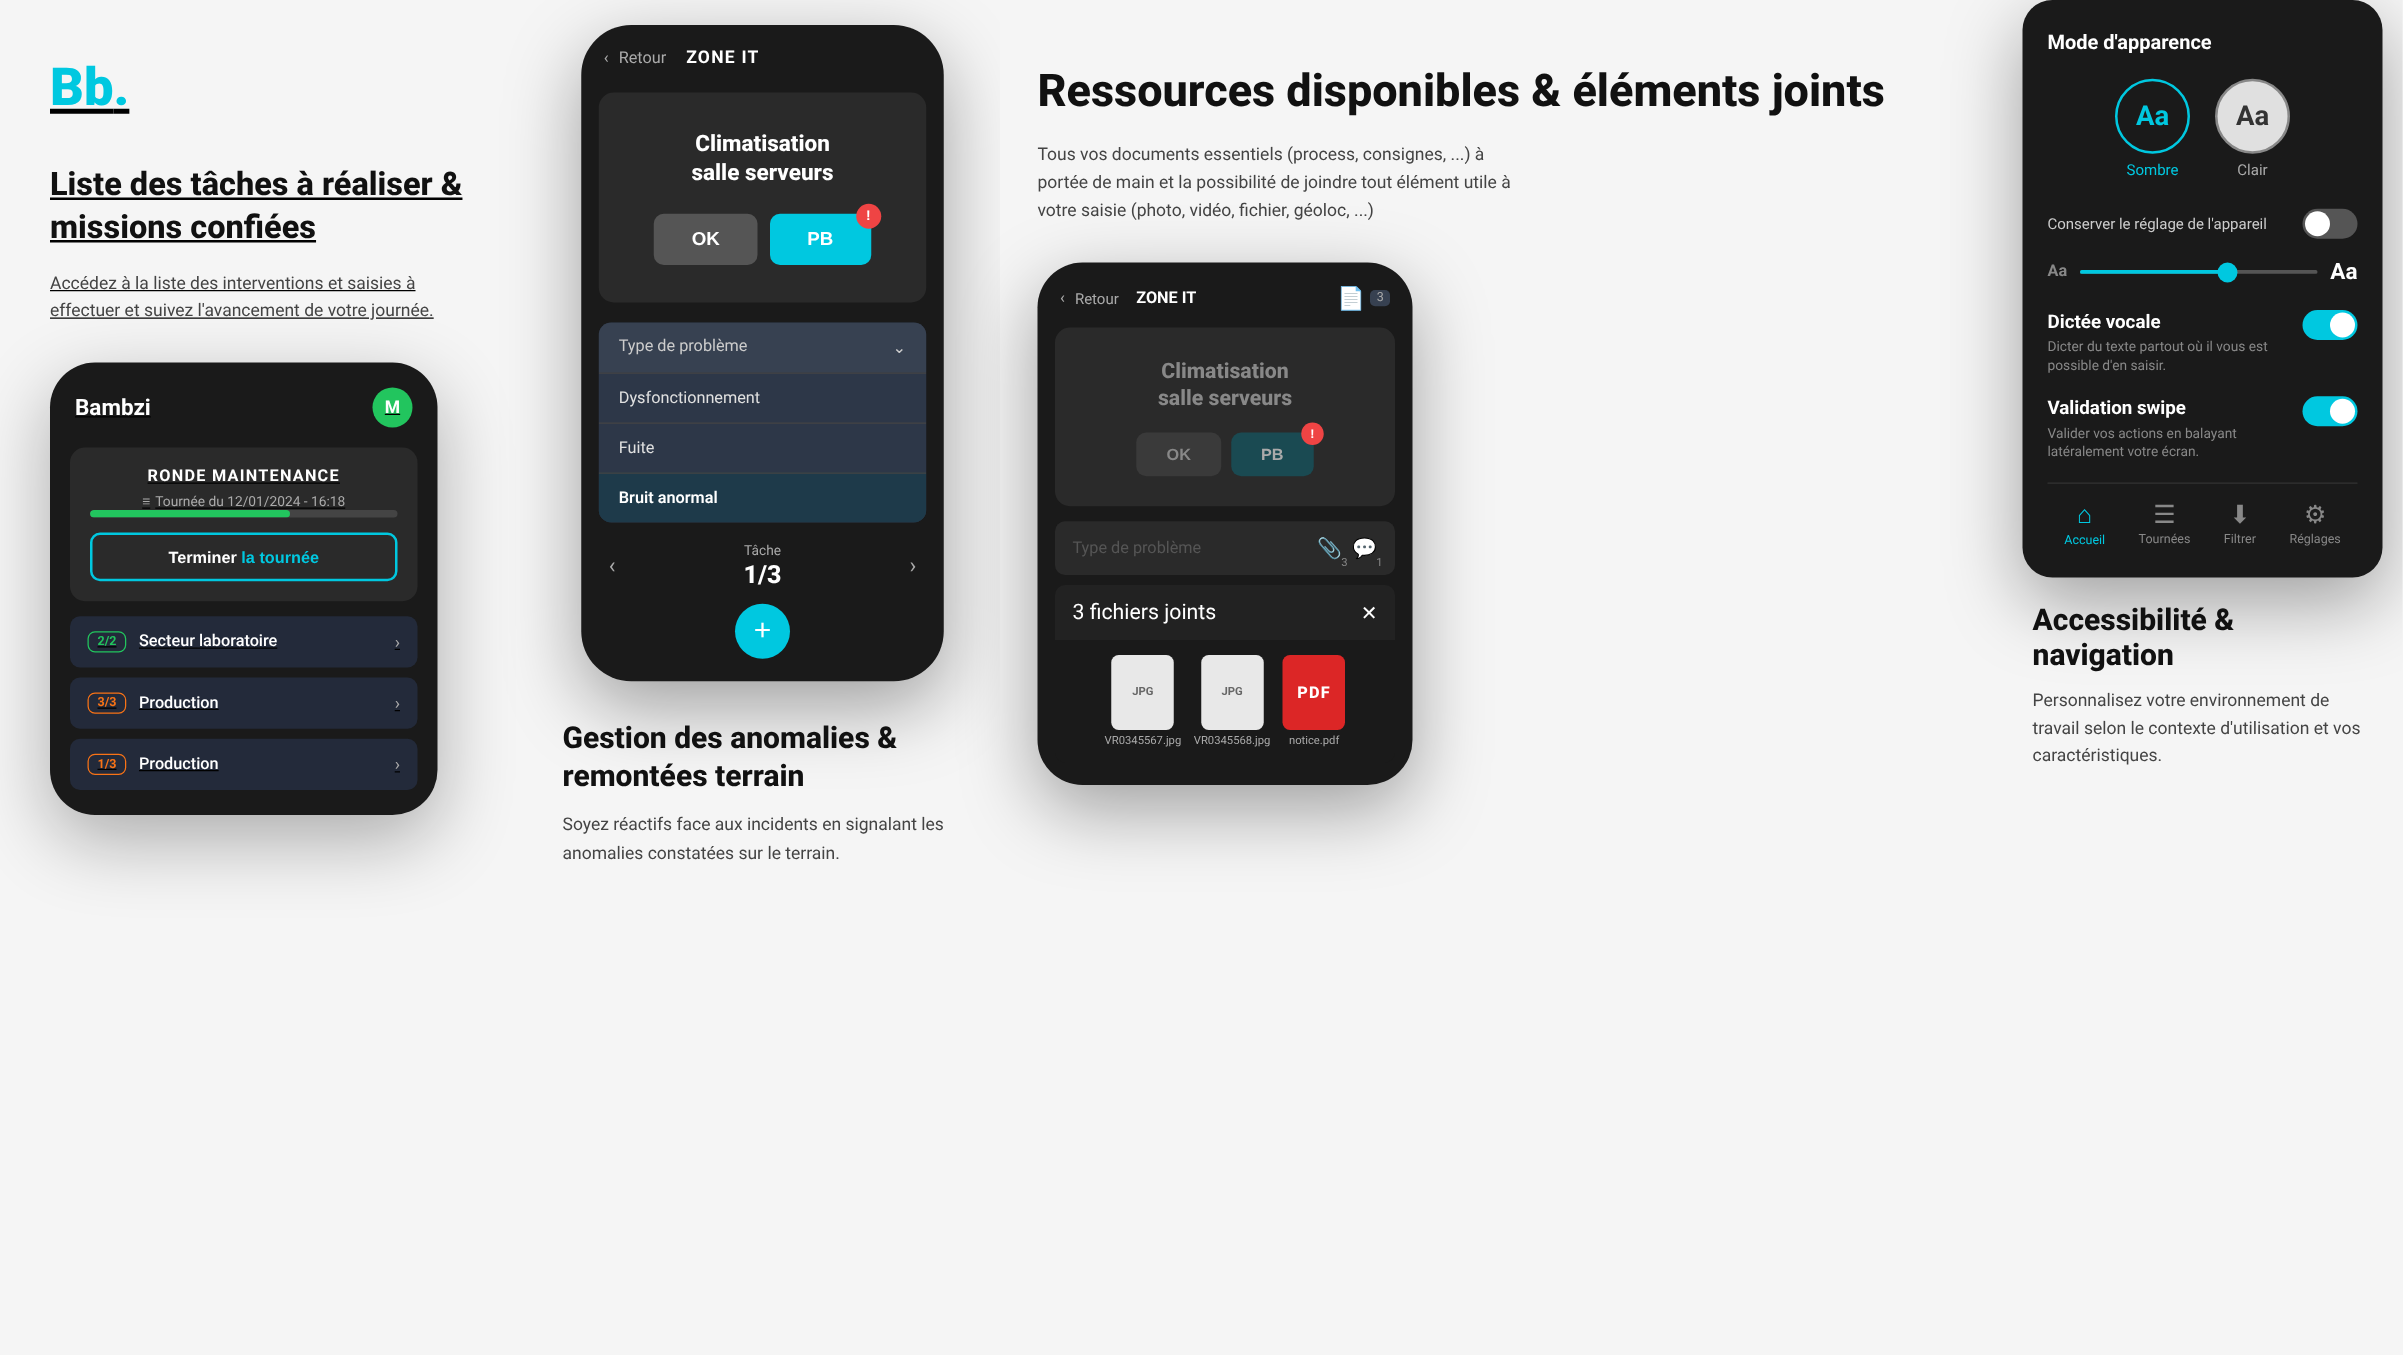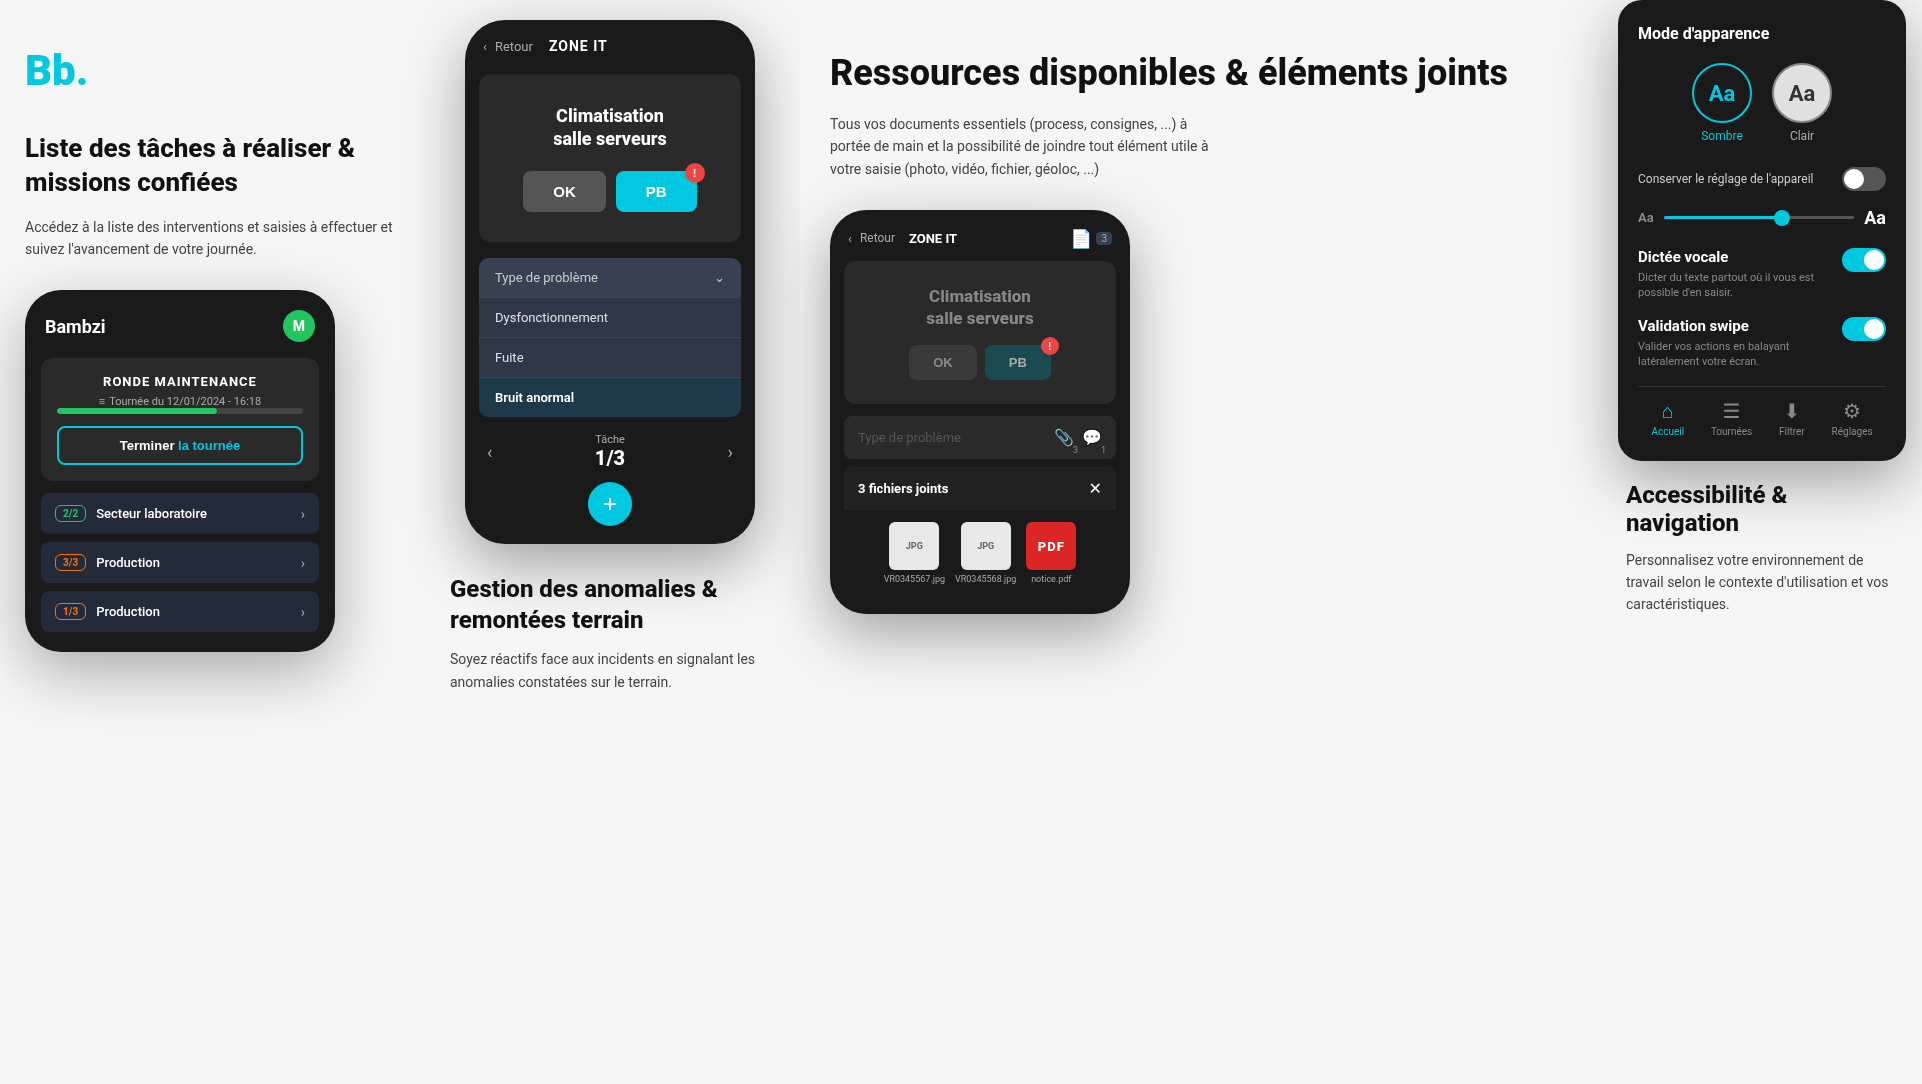--- a/index.html
+++ b/index.html
@@ -8,23 +8,24 @@
       background: #f5f5f5;
       width: 1922px;
       min-height: 1084px;
       display: flex;
       overflow: hidden;
     }
 
     
     .left-panel {
       width: 420px;
-      padding: 50px 25px;
+      padding: 50px 40px;
       background: #f5f5f5;
       flex-shrink: 0;
+      text-decoration: underline;
     }
     .logo {
       font-size: 42px;
       font-weight: 900;
       color: #111;
       margin-bottom: 40px;
       line-height: 1;
     }
     .logo span {
       color: #00c8e0;
@@ -410,39 +411,39 @@
       font-size: 9px;
     }
     .fichiers-header {
       display: flex;
       justify-content: space-between;
       align-items: center;
       background: #222;
       padding: 12px 14px;
       border-radius: 8px 8px 0 0;
     }
-    .fichiers-title { color: #fff; font-size: 13px; font-weight: 700; text-align: right; }
+    .fichiers-title { color: #fff; font-size: 17px; font-weight: 400; text-align: right; }
     .fichiers-close { color: #fff; font-size: 16px; cursor: pointer; }
     .fichiers-grid {
       background: #1a1a1a;
       display: flex;
       gap: 10px;
       padding: 12px;
       justify-content: center;
       border-radius: 0 0 8px 8px;
     }
     .fichier-item {
       display: flex;
       flex-direction: column;
       align-items: center;
       gap: 4px;
     }
     .fichier-icon {
       width: 50px;
-      height: 48px;
+      height: 60px;
       border-radius: 6px;
       display: flex;
       align-items: center;
       justify-content: center;
       font-size: 11px;
       font-weight: 700;
       color: #fff;
       background: #f0f0f0;
     }
     .fichier-icon.jpg { background: #e8e8e8; color: #333; position: relative; overflow: hidden; }

